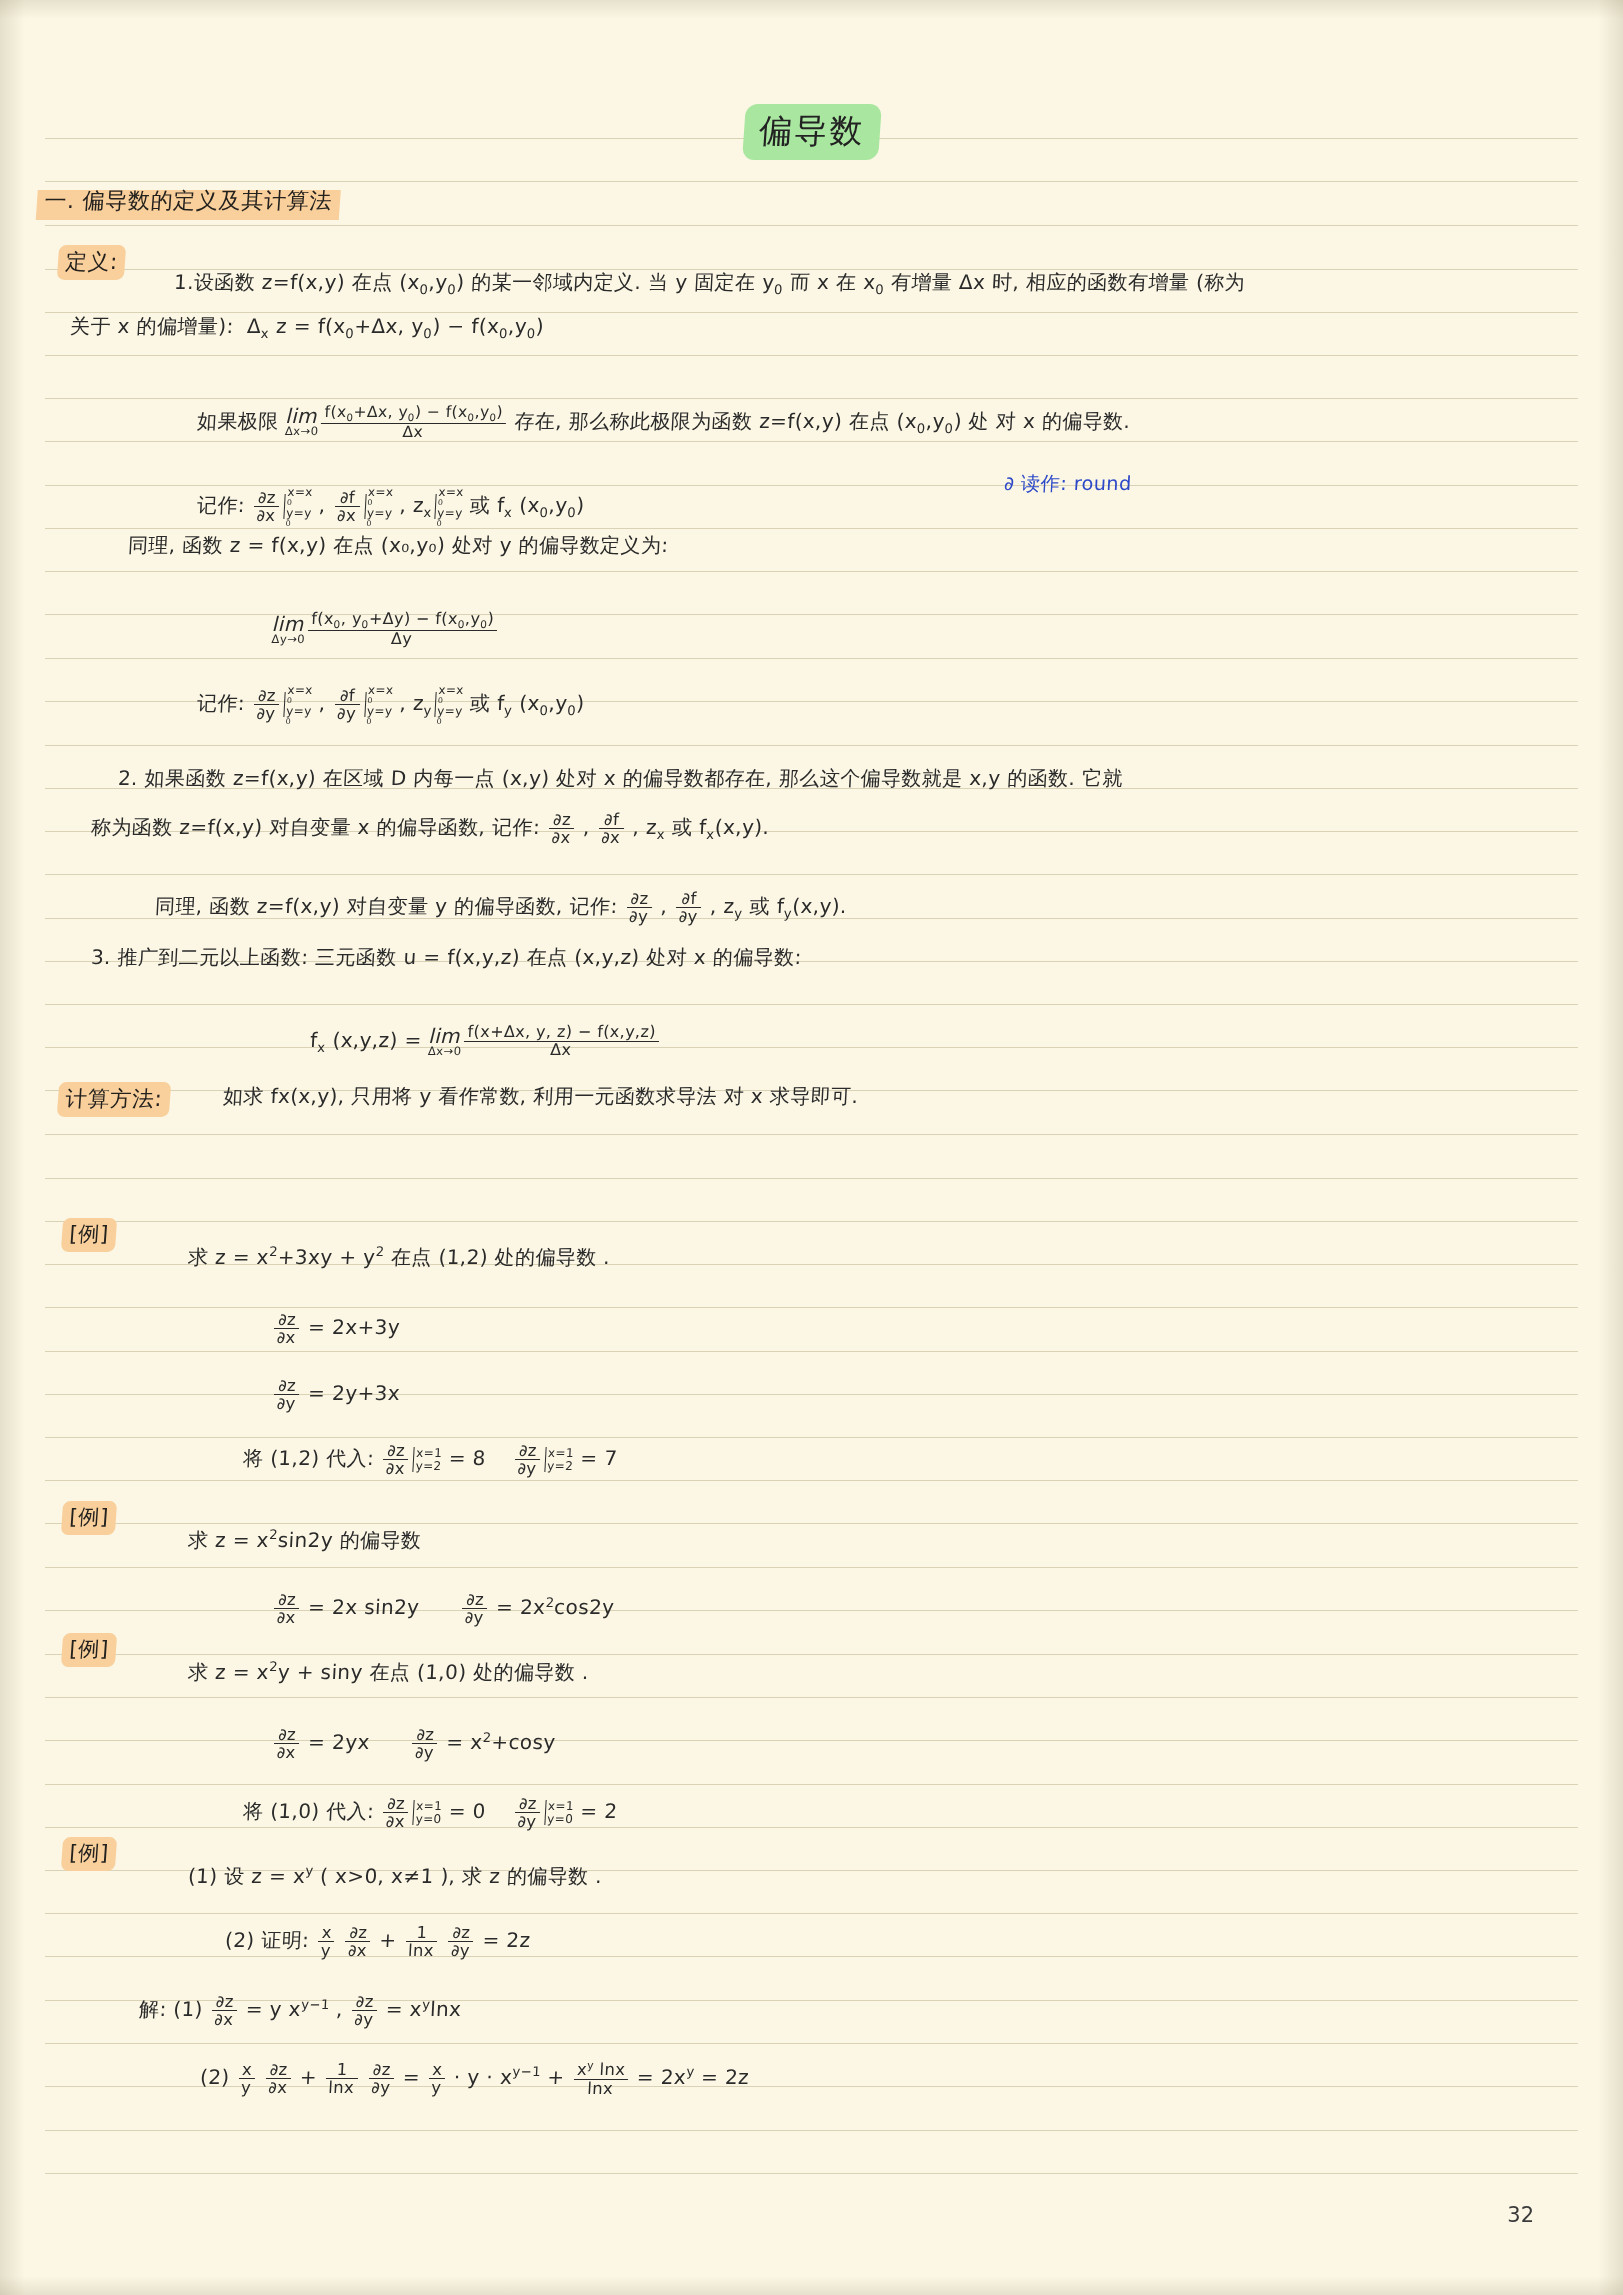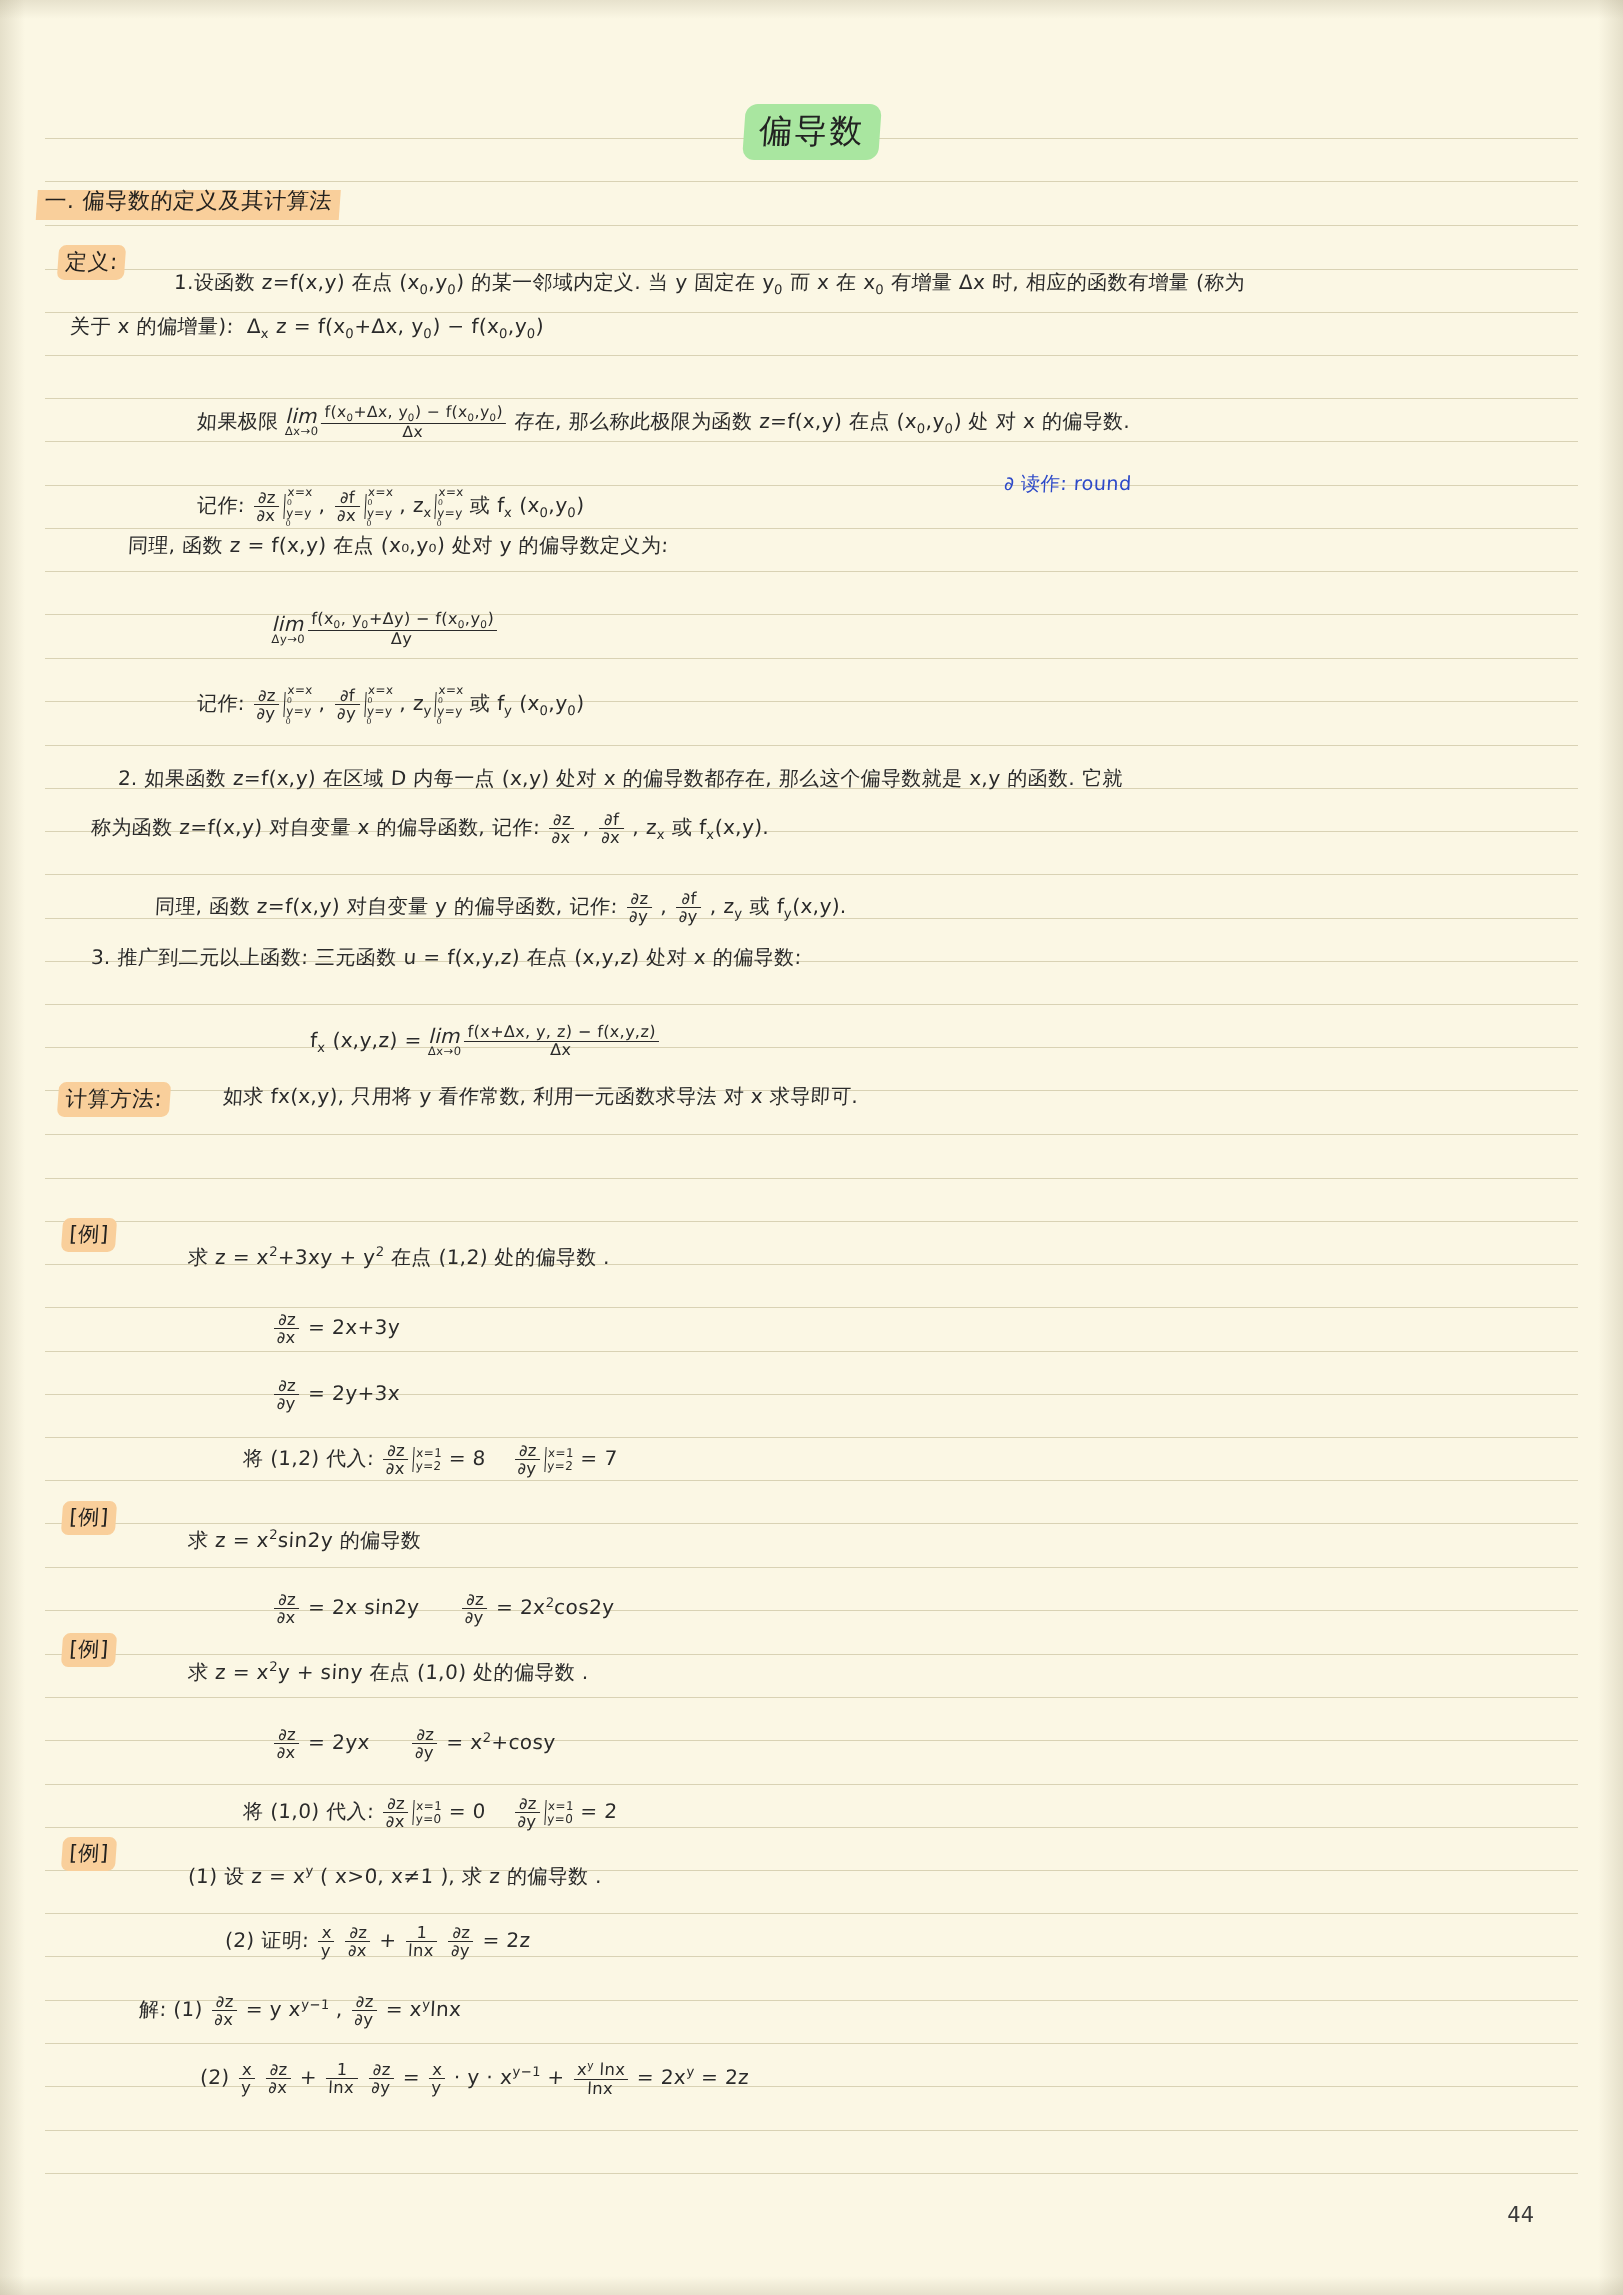--- a/index.html
+++ b/index.html
@@ -301,15 +301,15 @@
   <div class="hw" style="left:198px; top:1901px; font-size:20px;">
     (2) 证明: <span class="frac"><span class="num">x</span><span class="den">y</span></span> <span class="frac"><span class="num">∂z</span><span class="den">∂x</span></span> + <span class="frac"><span class="num">1</span><span class="den">lnx</span></span> <span class="frac"><span class="num">∂z</span><span class="den">∂y</span></span> = 2z
   </div>
   <div class="hw" style="left:112px; top:1970px; font-size:20px;">
     解: (1) <span class="frac"><span class="num">∂z</span><span class="den">∂x</span></span> = y x<span class="sup">y−1</span> , <span class="frac"><span class="num">∂z</span><span class="den">∂y</span></span> = x<span class="sup">y</span>lnx
   </div>
   <div class="hw" style="left:173px; top:2037px; font-size:20px;">
     (2) <span class="frac"><span class="num">x</span><span class="den">y</span></span> <span class="frac"><span class="num">∂z</span><span class="den">∂x</span></span> + <span class="frac"><span class="num">1</span><span class="den">lnx</span></span> <span class="frac"><span class="num">∂z</span><span class="den">∂y</span></span> = <span class="frac"><span class="num">x</span><span class="den">y</span></span> · y · x<span class="sup">y−1</span> + <span class="frac"><span class="num">x<span class="sup">y</span> lnx</span><span class="den">lnx</span></span> = 2x<span class="sup">y</span> = 2z
   </div>
 
-  <div class="pagenum">44</div>
+  <div class="pagenum">32</div>
 </div>
 
 
 </body></html>

